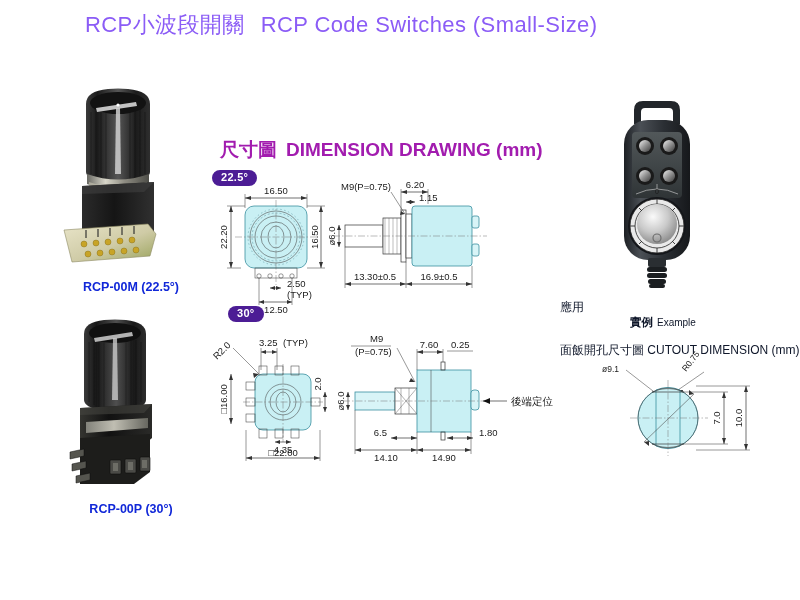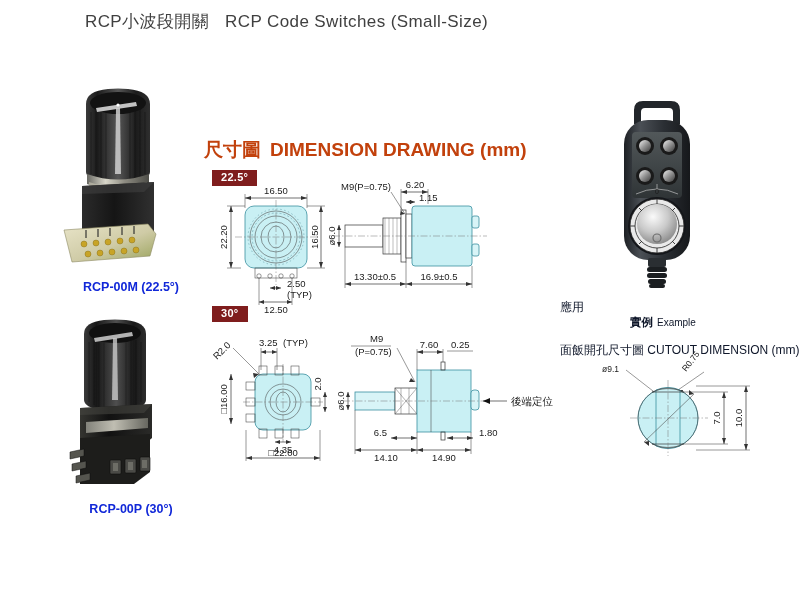--- a/index.html
+++ b/index.html
@@ -16,52 +16,53 @@
     font-family: "Liberation Sans", "DejaVu Sans", sans-serif;
     color: #000;
   }
   .page { position: absolute; inset: 0; }
 
   
   .title {
     position: absolute;
     left: 85px;
     top: 10px;
-    font-size: 17px;
+    font-size: 22px;
     font-weight: 400;
     letter-spacing: 0.4px;
     white-space: nowrap;
-    color: #404040;
+    color: #8b5cf6;
   }
   .title .zh { margin-right: 16px; }
 
   
   .dim-head {
     position: absolute;
-    left: 204px;
+    left: 220px;
     top: 137px;
     font-size: 19px;
     font-weight: bold;
-    color: #c2410c;
+    color: #a21caf;
     white-space: nowrap;
   }
   .dim-head .zh { margin-right: 9px; }
 
   .badge {
     position: absolute;
-    background: #7f1d1d;
+    background: #4c1d95;
     color: #fff;
     font-size: 11px;
     font-weight: bold;
     padding: 2px 9px 3px 9px;
     letter-spacing: .3px;
     line-height: 1;
+    border-radius: 8px;
   }
   #badge-225 { left: 212px; top: 170px; }
-  #badge-30  { left: 212px; top: 306px; }
+  #badge-30  { left: 228px; top: 306px; }
 
   
   .prod-label {
     position: absolute;
     font-size: 12.5px;
     font-weight: bold;
     color: #1128d8;
     white-space: nowrap;
     text-align: center;
   }

